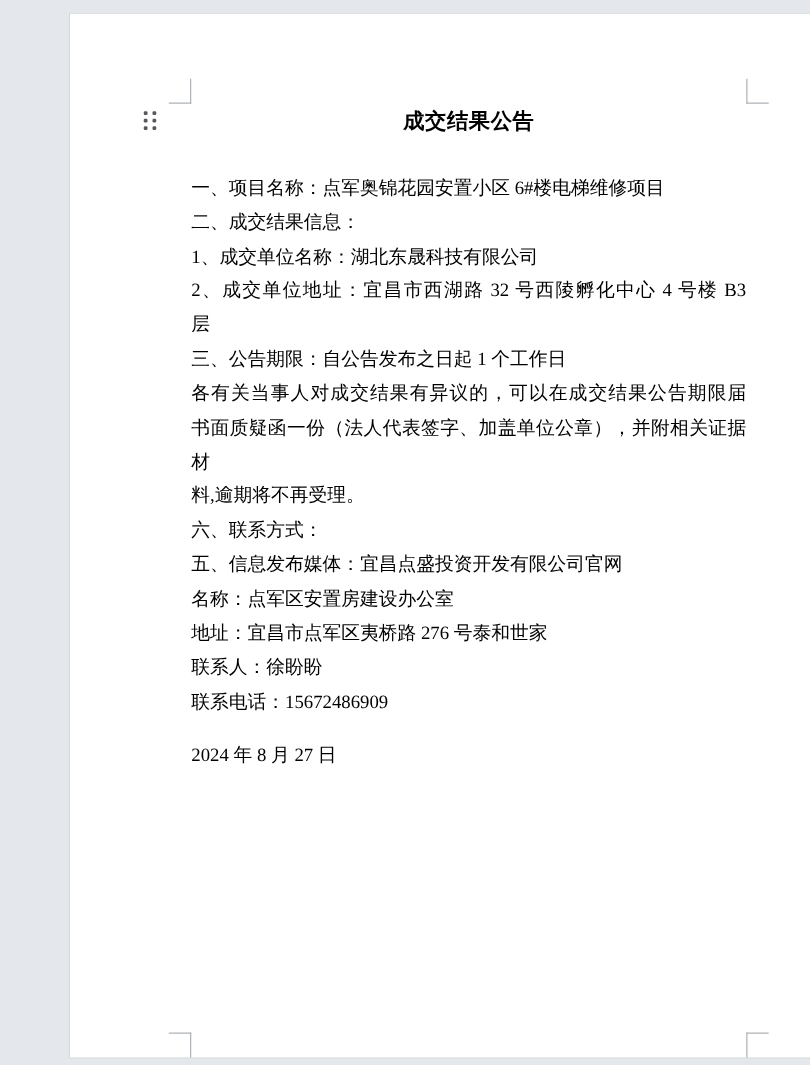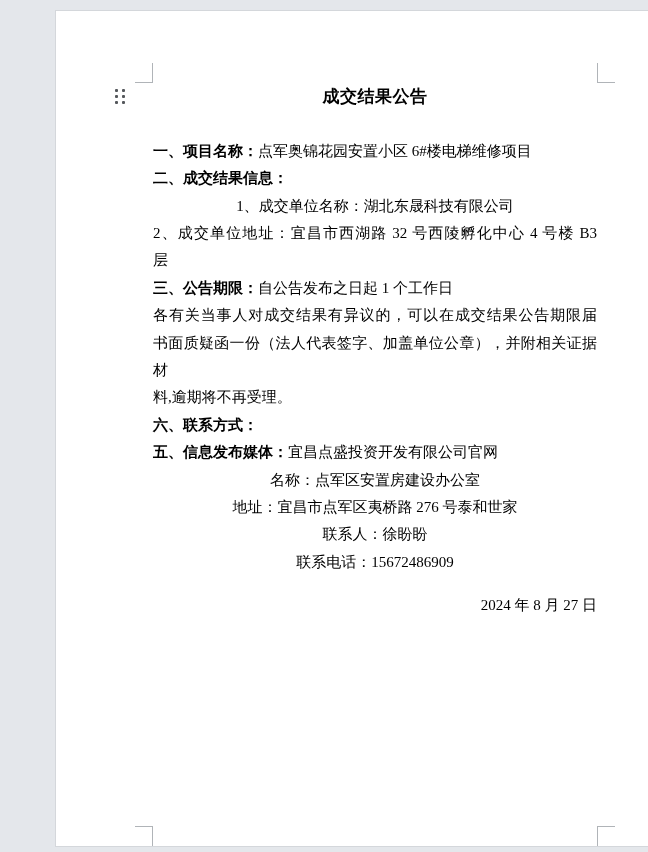--- a/index.html
+++ b/index.html
@@ -32,24 +32,24 @@
   }
   .drag-handle i{display:block;width:3px;height:3px;background:#54575b;border-radius:1px;}
   
   .content{
     position:absolute;left:97px;top:72px;width:444px;
     font-size:15px;line-height:27.4px;
   }
   .content p{margin:0;padding:0;}
   .title{font-size:17px;font-weight:700;text-align:center;letter-spacing:0.5px;}
   .spacer{height:27.4px;}
-  .h b{font-weight:700;}
-  .sub{padding-left:31px;text-align:center;}
+  .h b{font-weight:400;}
+  .sub{padding-left:31px;}
   .jlast{text-align:justify;text-align-last:justify;font-family:Liberation Serif, serif;}
-  .date-line{text-align:right;margin-top:16px !important;}
+  .date-line{text-align:left;margin-top:16px !important;}
 </style>
 </head>
 <body>
 
 <div class="viewport">
   <div class="page">
 
     <div class="drag-handle">
       <i></i>
       <i></i>

